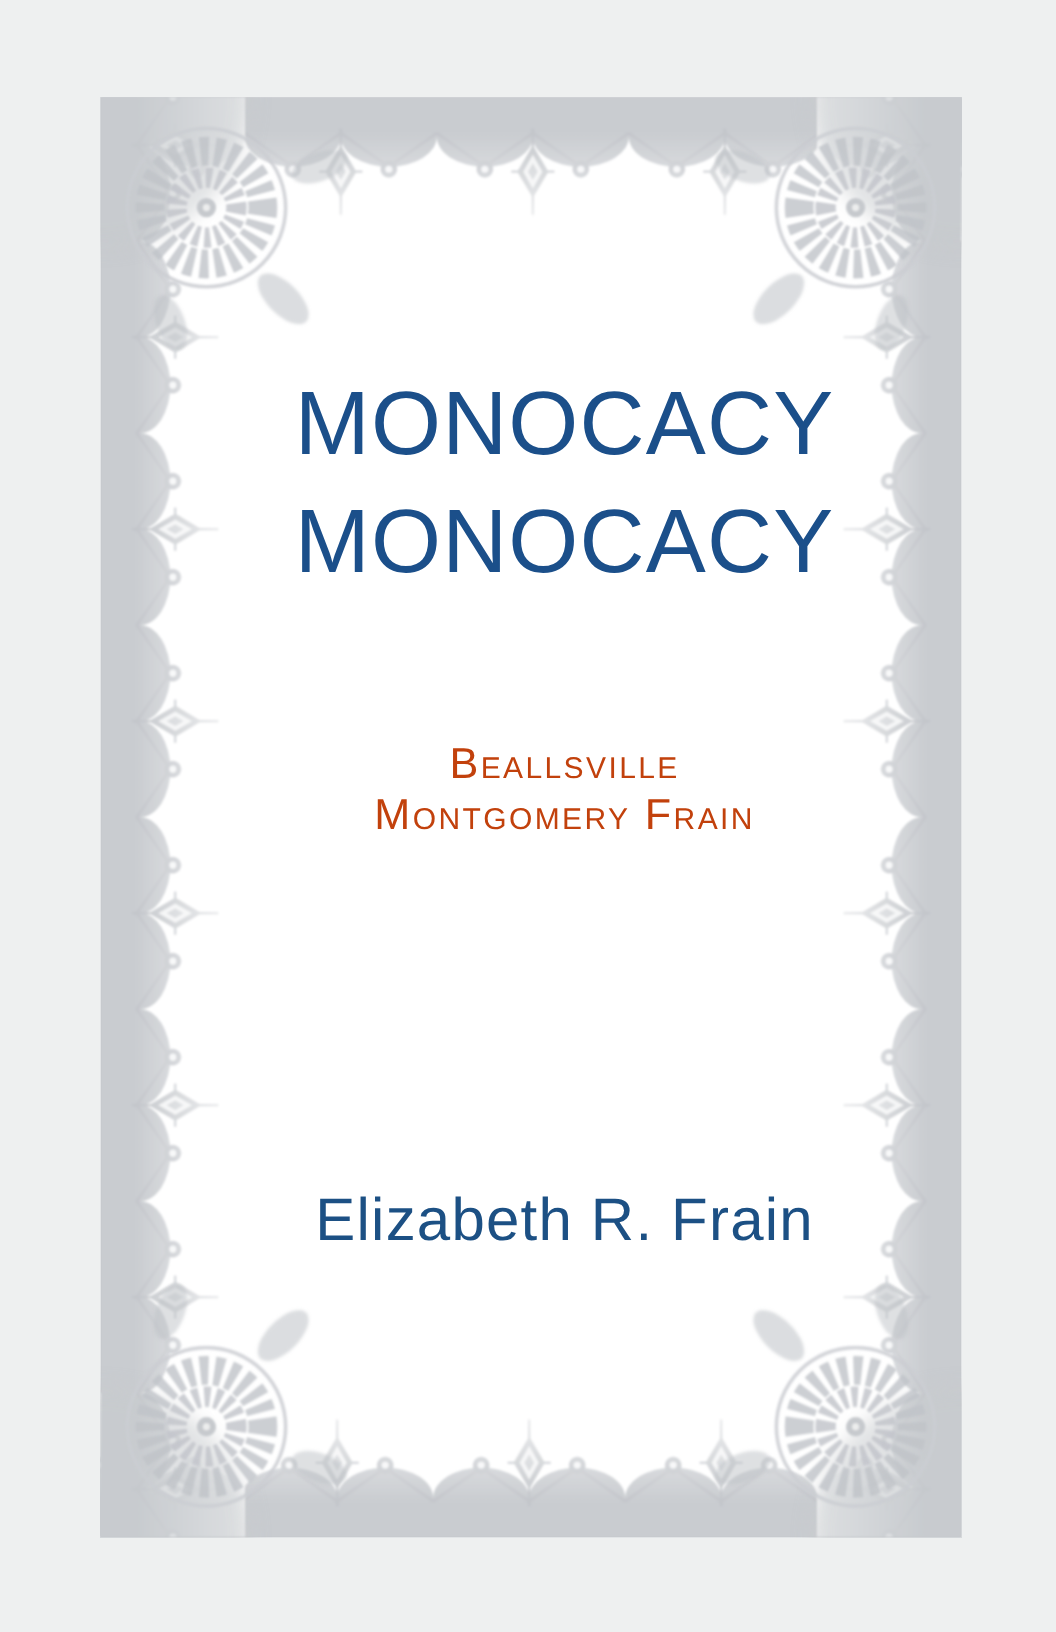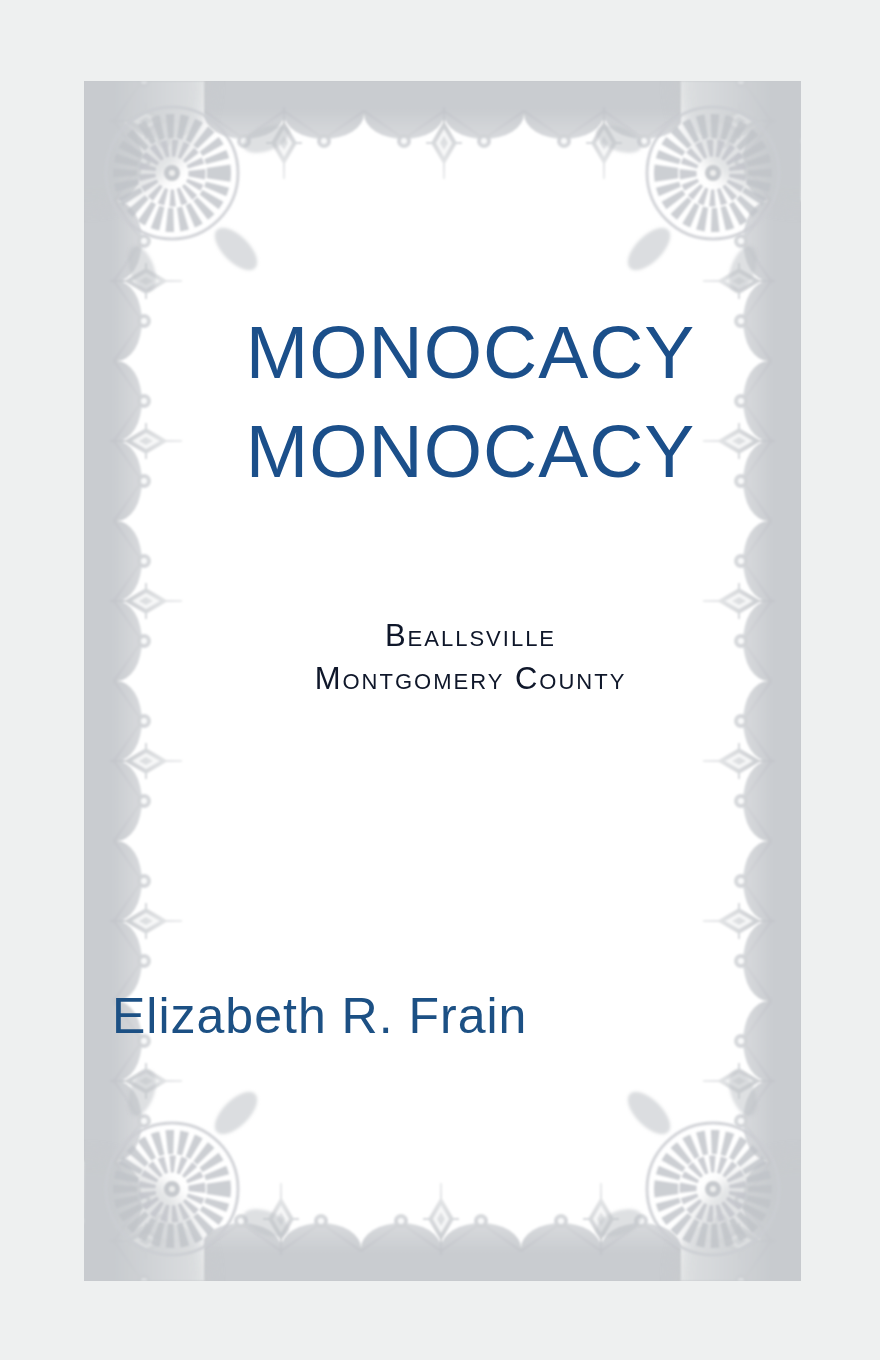--- a/index.html
+++ b/index.html
@@ -40,31 +40,32 @@
     font-size: 75px;
     line-height: 99px;
     letter-spacing: 1px;
     font-weight: 500;
   }
   .subtitle {
     position: absolute;
     top: 533px; 
     left: 0; width: 100%;
     text-align: center;
-    color: #0f172a;
-    font-size: 31px;
+    color: #c2410c;
+    font-size: 36px;
     line-height: 43px;
     font-variant: small-caps;
     letter-spacing: 2px;
     font-weight: 500;
   }
   .author {
     position: absolute;
     top: 907px; 
     left: 0; width: 100%;
+    text-align: center;
     color: #1c5084;
     font-size: 50px;
     line-height: 57px;
     letter-spacing: 1px;
     font-weight: 500;
   }
 </style>
 </head>
 <body>
 
@@ -142,19 +143,19 @@
       </g>
     </svg>
 
     <div class="text-layer">
       <div class="title">
         <div>MONOCACY</div>
         <div>MONOCACY</div>
       </div>
       <div class="subtitle">
         <div>Beallsville</div>
-        <div>Montgomery County</div>
+        <div>Montgomery Frain</div>
       </div>
       <div class="author">Elizabeth R. Frain</div>
     </div>
 
   </div>
 </div>
 
 </body></html>

